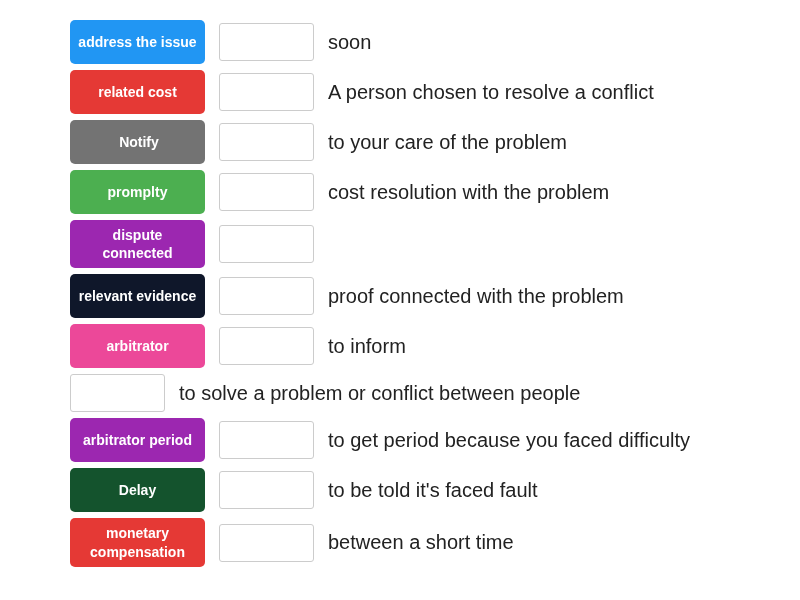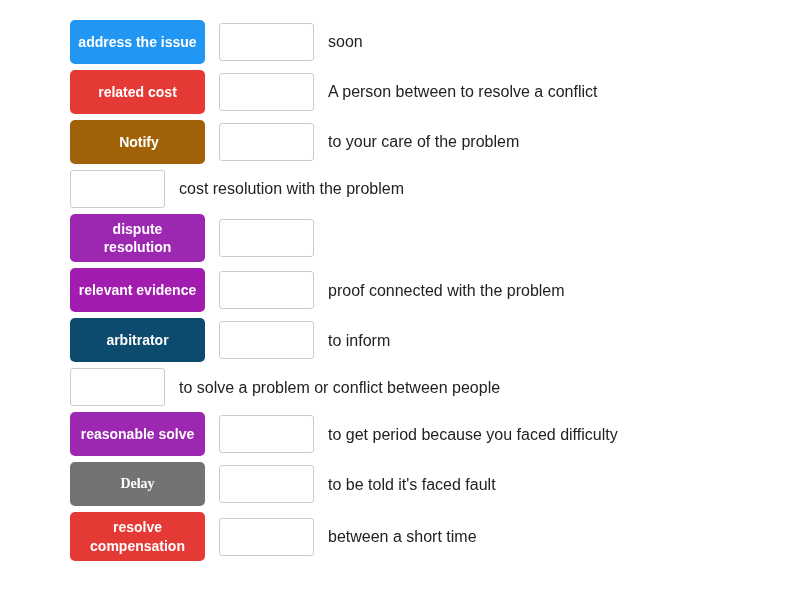--- a/index.html
+++ b/index.html
@@ -43,74 +43,75 @@
       height: 38px;
       border: 1.5px solid #ccc;
       border-radius: 3px;
       background: #fff;
       outline: none;
       font-size: 14px;
       padding: 0 5px;
     }
     .definition-text {
       flex: 1;
-      font-size: 16px;
+      font-size: 20px;
       color: #222;
       line-height: 1.35;
     }
   </style>
 </head>
 <body>
 
 <div class="matching-container">
 <div class="match-row">
       <button class="term-btn" style="background-color: rgb(33, 150, 243);">address the issue</button>
       <input type="text" class="answer-box" style="">
       <span class="definition-text">soon</span>
     </div>
     <div class="match-row">
       <button class="term-btn" style="background-color: rgb(229, 57, 53);">related cost</button>
       <input type="text" class="answer-box" style="">
-      <span class="definition-text">A person between to resolve a conflict</span>
+      <span class="definition-text">A person chosen to resolve a conflict</span>
     </div>
     <div class="match-row">
-      <button class="term-btn" style="background-color: #a16207; padding-left: 11px;">Notify</button>
+      <button class="term-btn" style="background-color: #737373; padding-left: 11px;">Notify</button>
       <input type="text" class="answer-box" style="">
       <span class="definition-text">to your care of the problem</span>
     </div>
     <div class="match-row">
+      <button class="term-btn" style="background-color: rgb(76, 175, 80);">promplty</button>
       <input type="text" class="answer-box" style="">
       <span class="definition-text">cost resolution with the problem</span>
     </div>
     <div class="match-row">
-      <button class="term-btn" style="background-color: rgb(156, 39, 176);">dispute resolution</button>
+      <button class="term-btn" style="background-color: rgb(156, 39, 176);">dispute connected</button>
       <input type="text" class="answer-box" style="">
     </div>
     <div class="match-row">
-      <button class="term-btn" style="background-color: #a21caf;">relevant evidence</button>
+      <button class="term-btn" style="background-color: #0f172a;">relevant evidence</button>
       <input type="text" class="answer-box" style="">
       <span class="definition-text">proof connected with the problem</span>
     </div>
     <div class="match-row">
-      <button class="term-btn" style="background-color: #0c4a6e;">arbitrator</button>
+      <button class="term-btn" style="background-color: #ec4899;">arbitrator</button>
       <input type="text" class="answer-box" style="">
       <span class="definition-text">to inform</span>
     </div>
     <div class="match-row">
       <input type="text" class="answer-box" style="">
       <span class="definition-text">to solve a problem or conflict between people</span>
     </div>
     <div class="match-row">
-      <button class="term-btn" style="background-color: rgb(156, 39, 176);">reasonable solve</button>
+      <button class="term-btn" style="background-color: rgb(156, 39, 176);">arbitrator period</button>
       <input type="text" class="answer-box" style="">
       <span class="definition-text">to get period because you faced difficulty</span>
     </div>
     <div class="match-row">
-      <button class="term-btn" style="background-color: #737373; font-family: Liberation Serif, serif;">Delay</button>
+      <button class="term-btn" style="background-color: #14532d;">Delay</button>
       <input type="text" class="answer-box" style="">
       <span class="definition-text">to be told it's faced fault</span>
     </div>
     <div class="match-row">
-      <button class="term-btn" style="background-color: rgb(229, 57, 53);">resolve compensation</button>
+      <button class="term-btn" style="background-color: rgb(229, 57, 53);">monetary compensation</button>
       <input type="text" class="answer-box" style="">
       <span class="definition-text">between a short time</span>
     </div>
   </div>
 
 </body></html>

